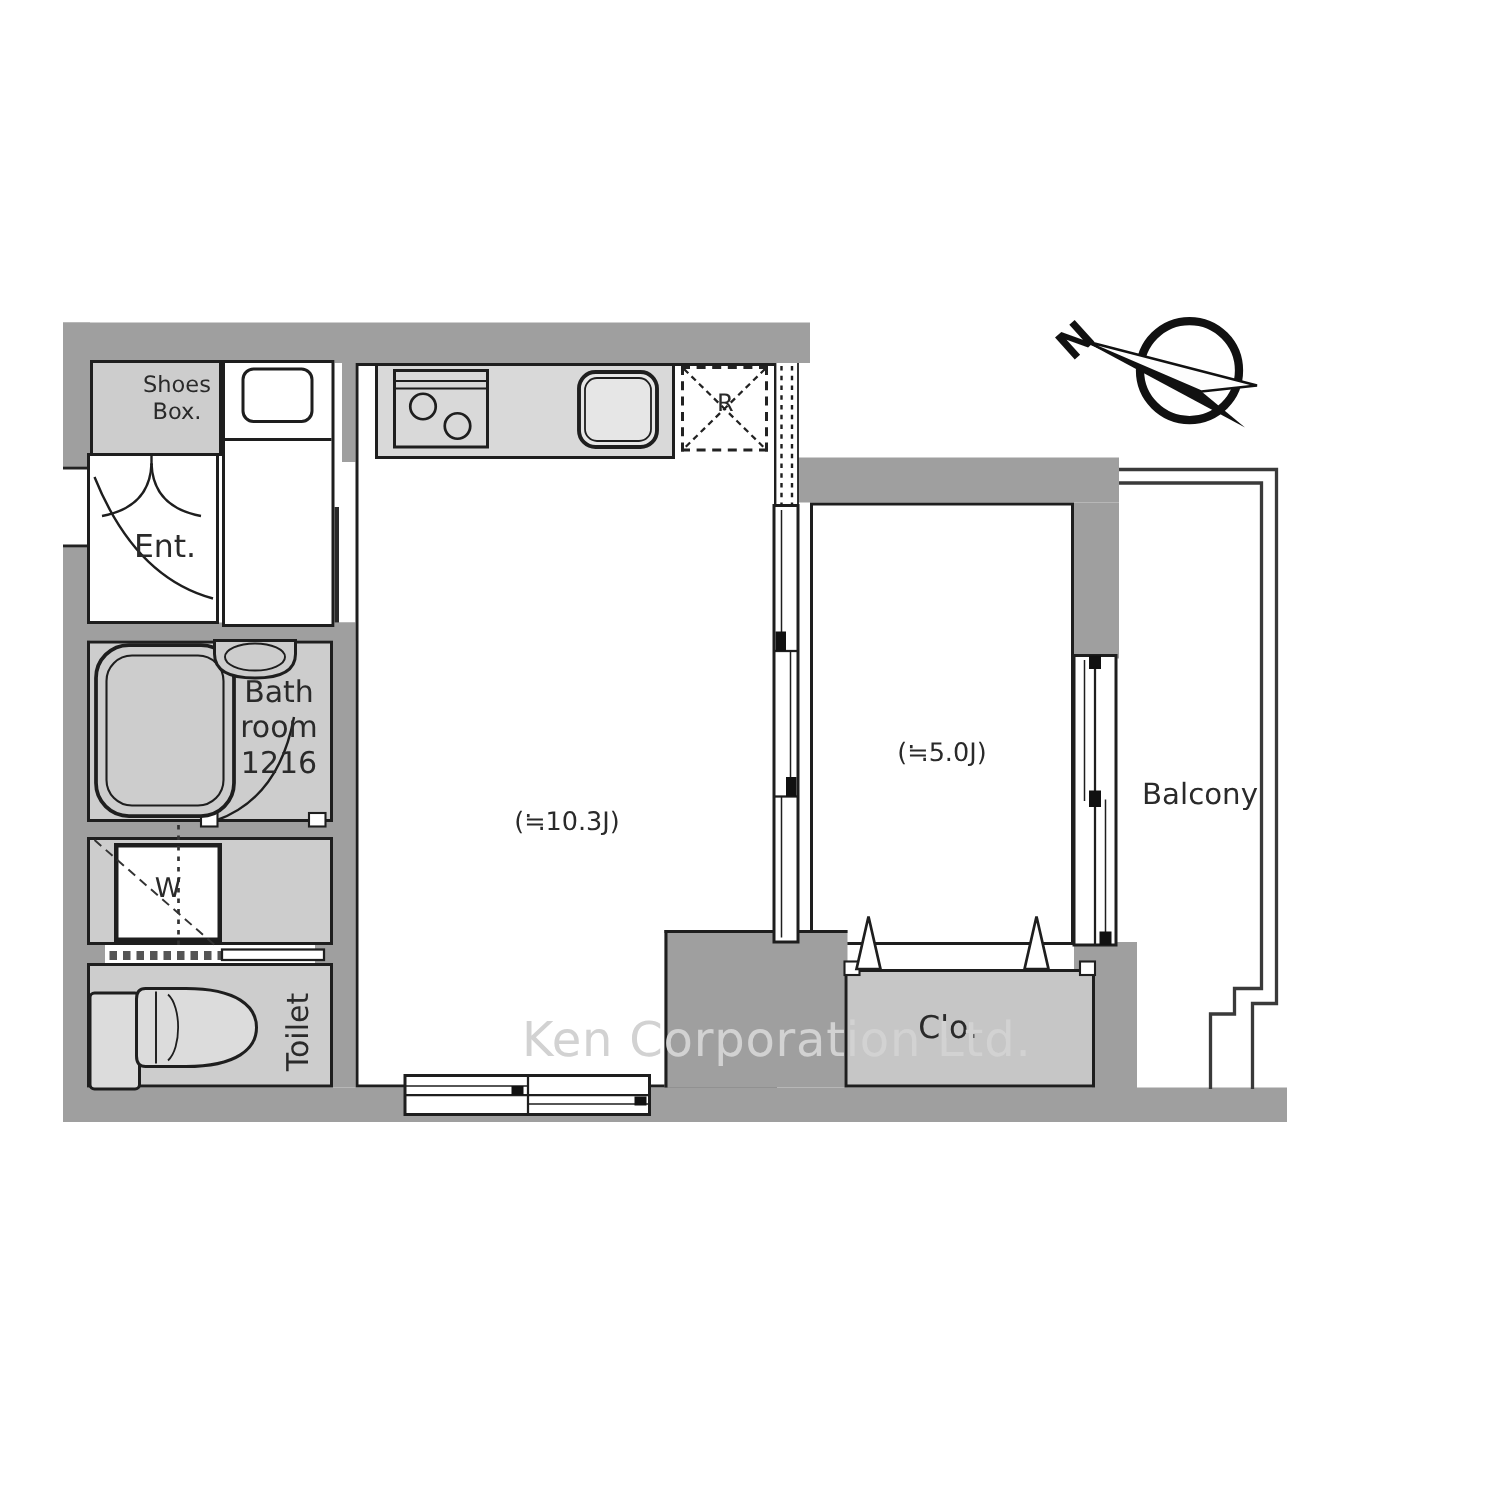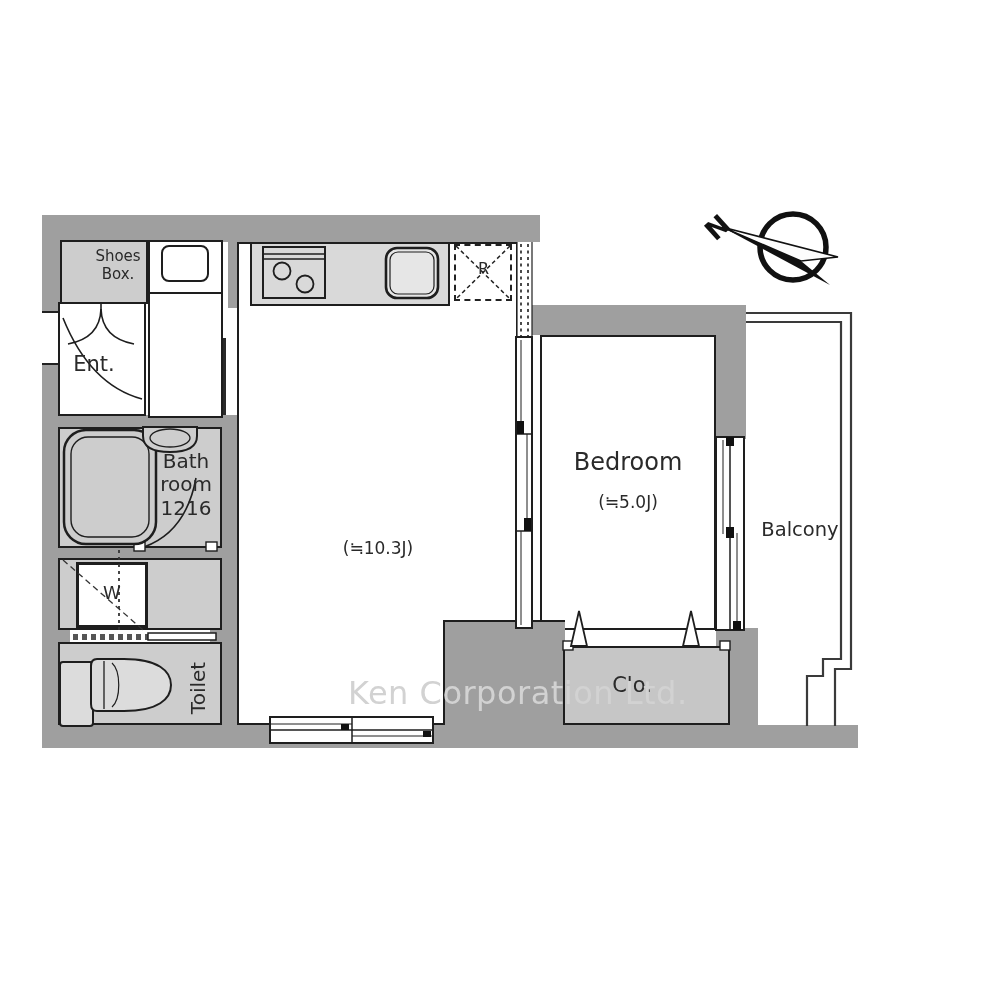--- a/index.html
+++ b/index.html
@@ -170,26 +170,25 @@
     </g>
 
     <g>
       <circle cx="793" cy="247" r="33" fill="#fff" stroke="#111" stroke-width="5.5"></circle>
       <polygon points="722,227 838,257 801,261" fill="#fdfdfd" stroke="#111" stroke-width="1.6"></polygon>
       <polygon points="722,227 801,261 830,285" fill="#111"></polygon>
     </g>
   </svg>
 
   <div class="lbl" style="left:88px;top:247px;width:60px;font-size:15px;">Shoes Box.</div>
-  <div class="lbl" style="left:58px;top:352px;width:72px;font-size:21px;">Ent.</div>
+  <div class="lbl" style="left:74px;top:352px;width:72px;font-size:21px;">Ent.</div>
   <div class="lbl" style="left:142px;top:450px;width:88px;font-size:20px;line-height:1.17;">Bath room 1216</div>
   <div class="lbl" style="left:76px;top:582px;width:72px;font-size:18px;">W</div>
   <div class="lbl vert" style="left:152px;top:676px;width:92px;font-size:20px;">Toilet</div>
   <div class="lbl" style="left:292px;top:538px;width:172px;font-size:17px;">(≒10.3J)</div>
-  <div class="lbl" style="left:540px;top:448px;width:176px;font-size:24px;">Bedroom</div>
   <div class="lbl" style="left:540px;top:492px;width:176px;font-size:17px;">(≒5.0J)</div>
   <div class="lbl" style="left:592px;top:673px;width:80px;font-size:21px;">Clo.</div>
   <div class="lbl" style="left:748px;top:518px;width:104px;font-size:19.5px;">Balcony</div>
   <div class="lbl" style="left:455px;top:259px;width:57px;font-size:16px;">R</div>
 
   <div class="north" style="left:706px;top:212px;">N</div>
 
   <div class="wm" style="left:348px;top:674px;width:304px;">Ken Corporation Ltd.</div>
 </div>
 

